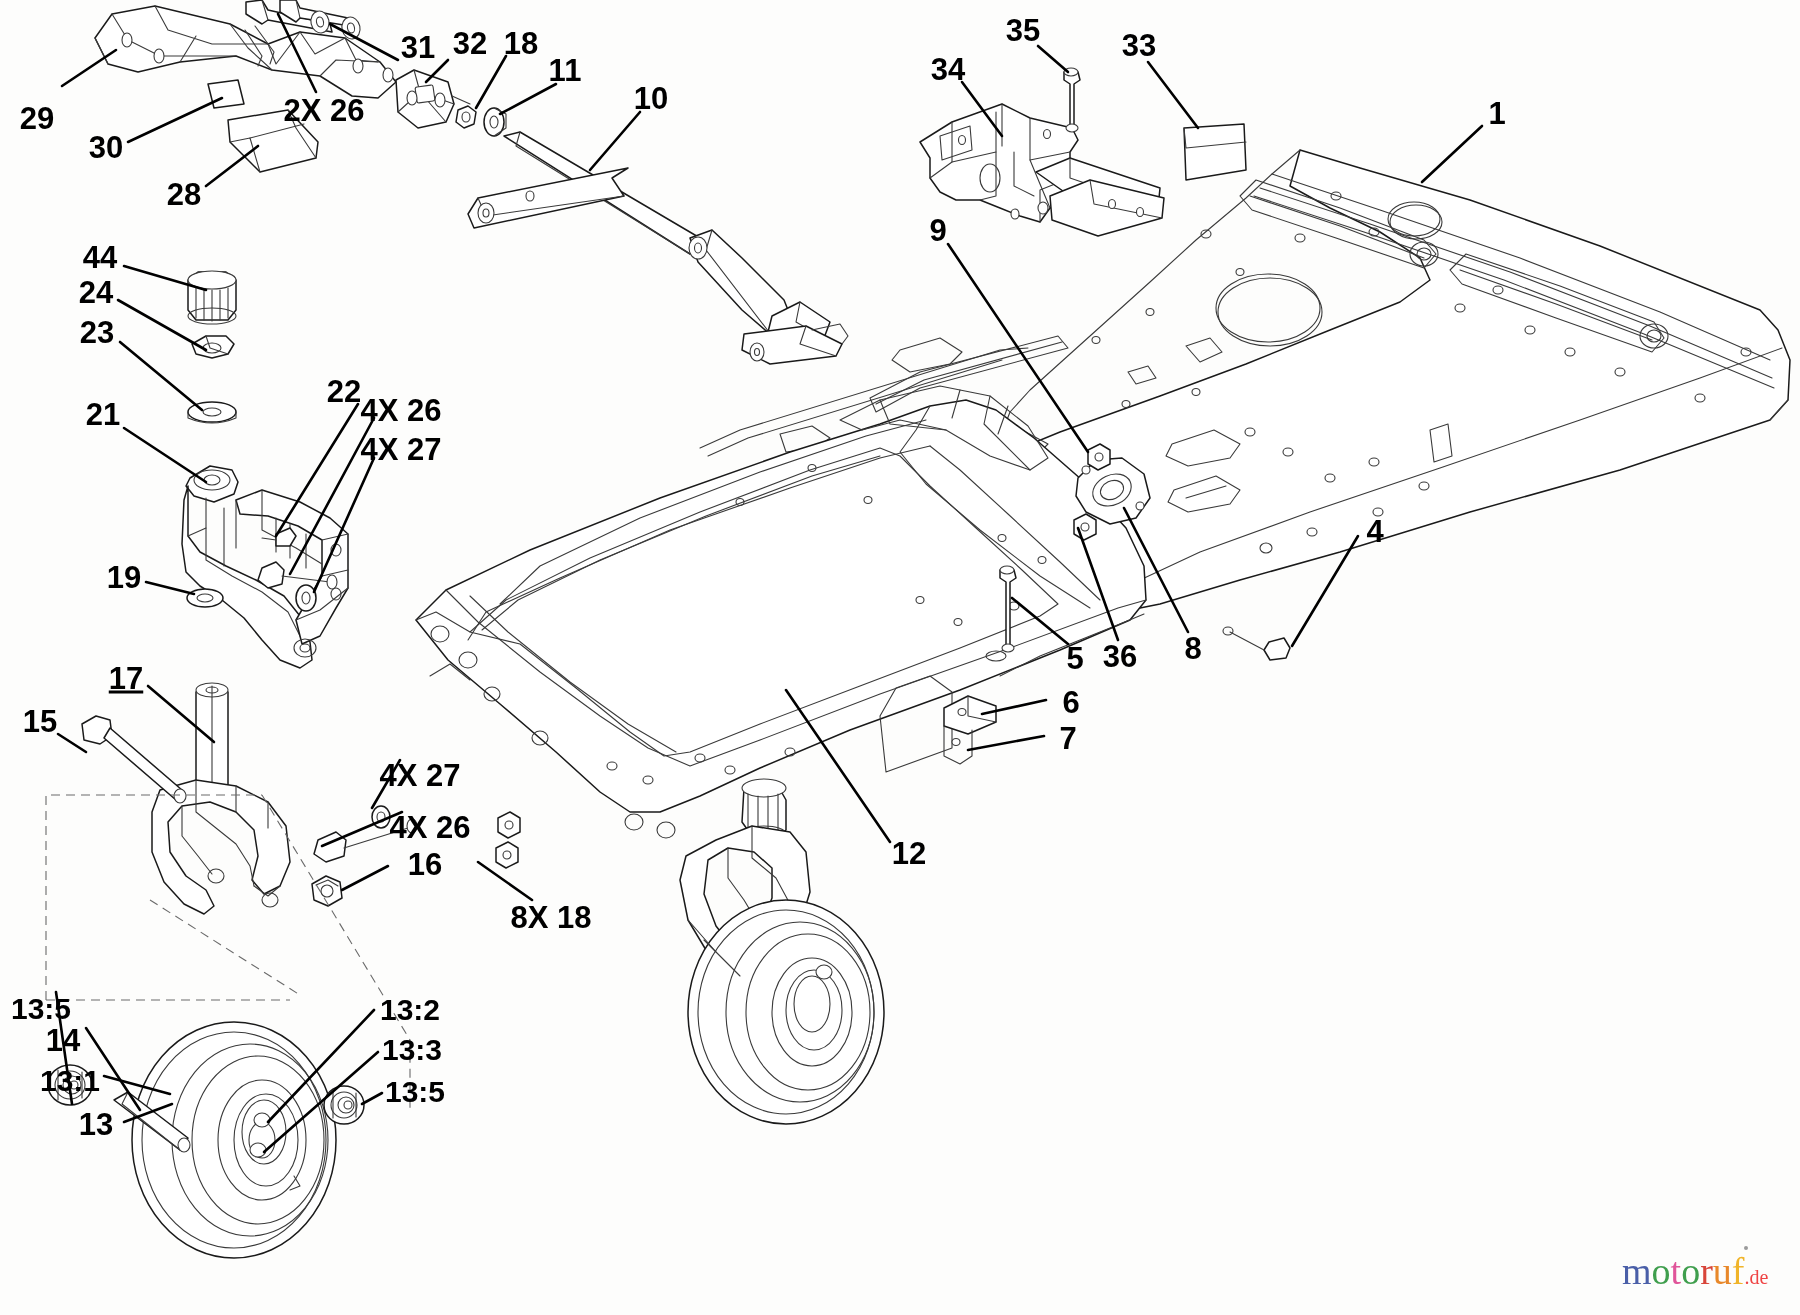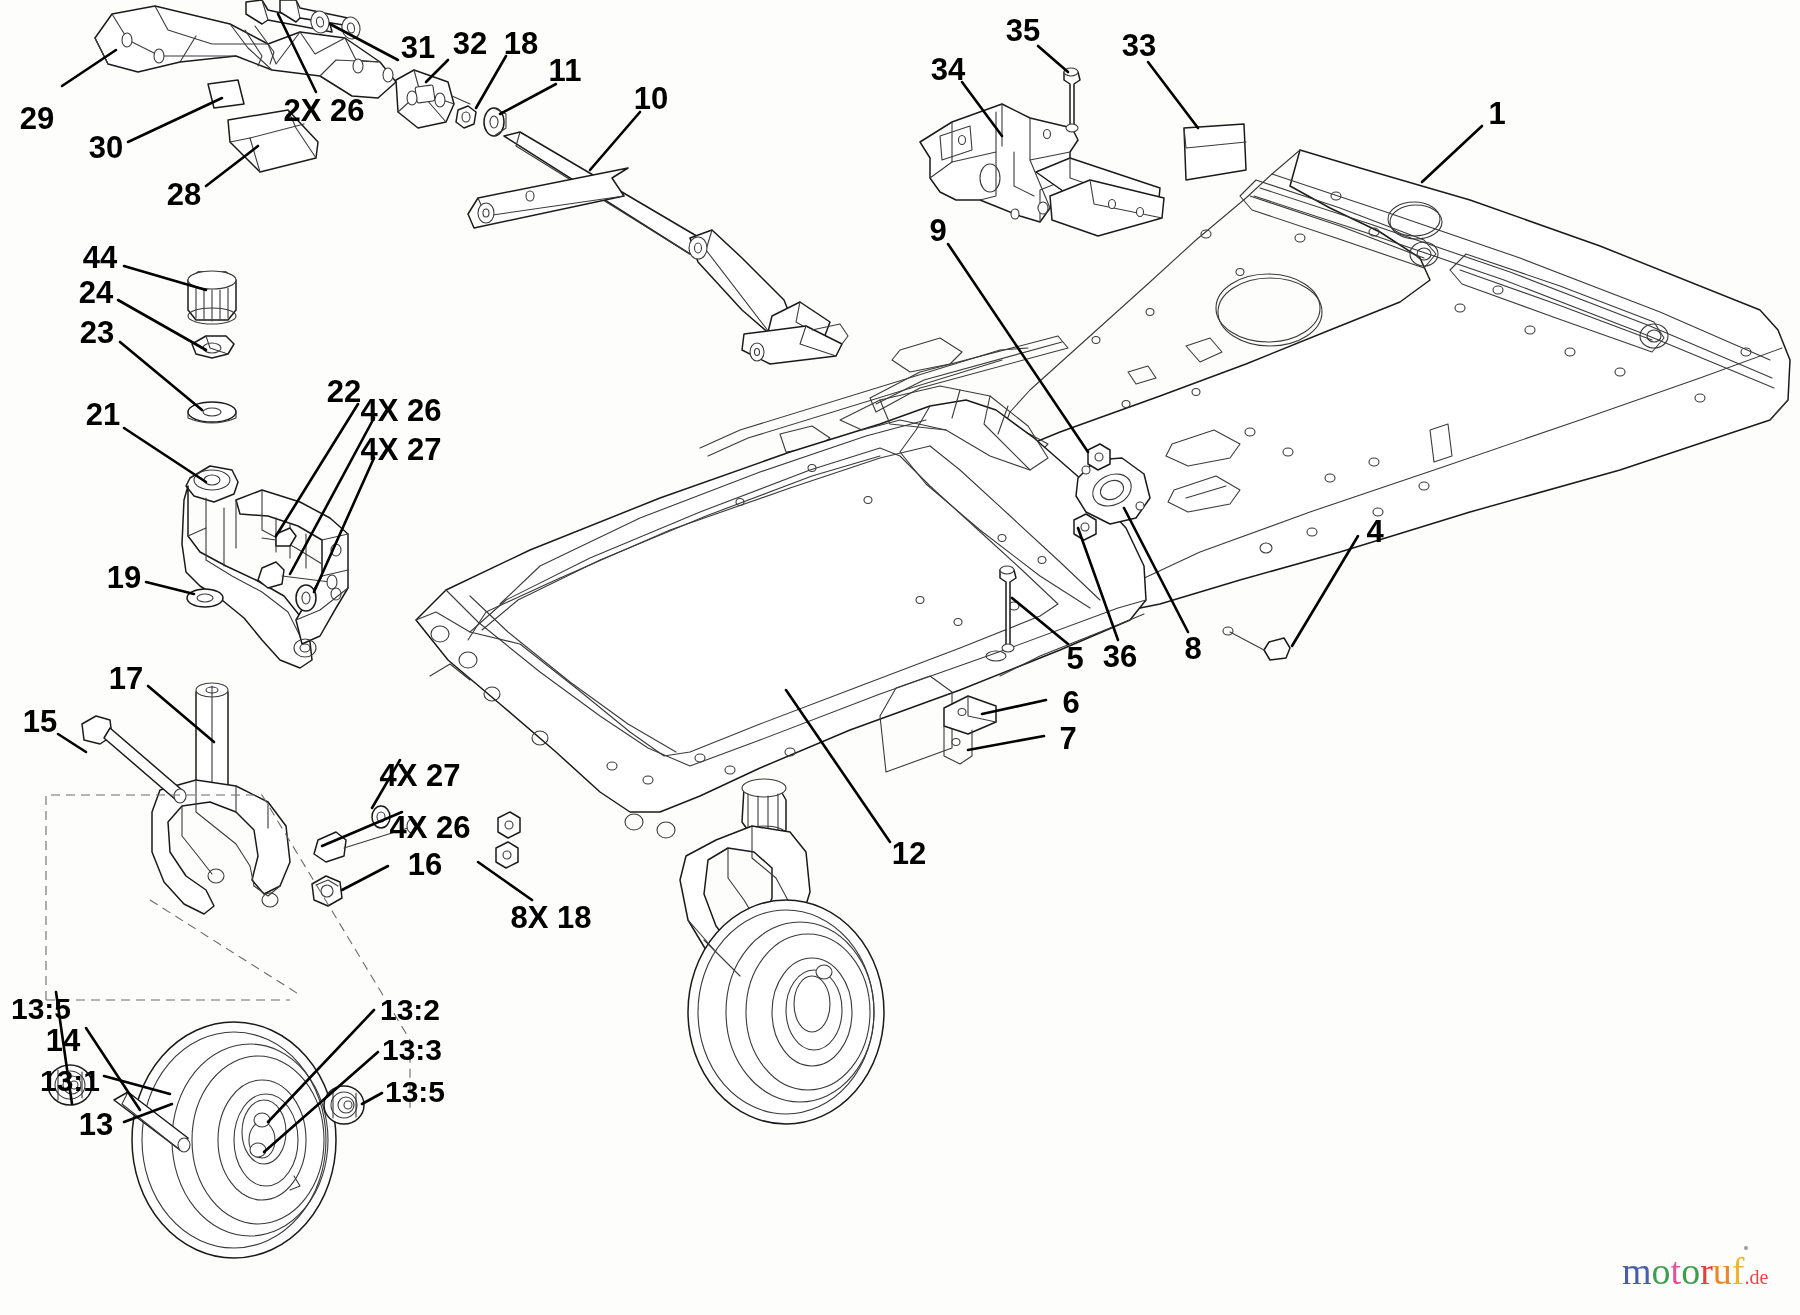--- a/index.html
+++ b/index.html
@@ -599,21 +599,21 @@
   <div class="callout" style="left:97px;  top:332px;">23</div>
   <div class="callout" style="left:344px; top:391px;">22</div>
   <div class="callout" style="left:401px; top:410px;">4X 26</div>
   <div class="callout" style="left:103px; top:414px;">21</div>
   <div class="callout" style="left:401px; top:449px;">4X 27</div>
   <div class="callout" style="left:124px; top:577px;">19</div>
   <div class="callout" style="left:1375px; top:531px;">4</div>
   <div class="callout" style="left:1075px; top:658px;">5</div>
   <div class="callout" style="left:1120px; top:656px;">36</div>
   <div class="callout" style="left:1193px; top:648px;">8</div>
-  <div class="callout" style="left:126px; top:678px;">17</div>
+  <div class="callout" style="left:126px; top:678px;text-decoration:underline;">17</div>
   <div class="callout" style="left:40px;  top:721px;">15</div>
   <div class="callout" style="left:1071px; top:702px;">6</div>
   <div class="callout" style="left:1068px; top:738px;">7</div>
   <div class="callout" style="left:420px; top:775px;">4X 27</div>
   <div class="callout" style="left:430px; top:827px;">4X 26</div>
   <div class="callout" style="left:409px; top:864px;margin-left:16px;">16</div>
   <div class="callout" style="left:909px; top:853px;">12</div>
   <div class="callout" style="left:551px; top:917px;">8X 18</div>
   <div class="callout sub" style="left:41px;  top:1009px;">13:5</div>
   <div class="callout" style="left:63px;  top:1040px;">14</div>

